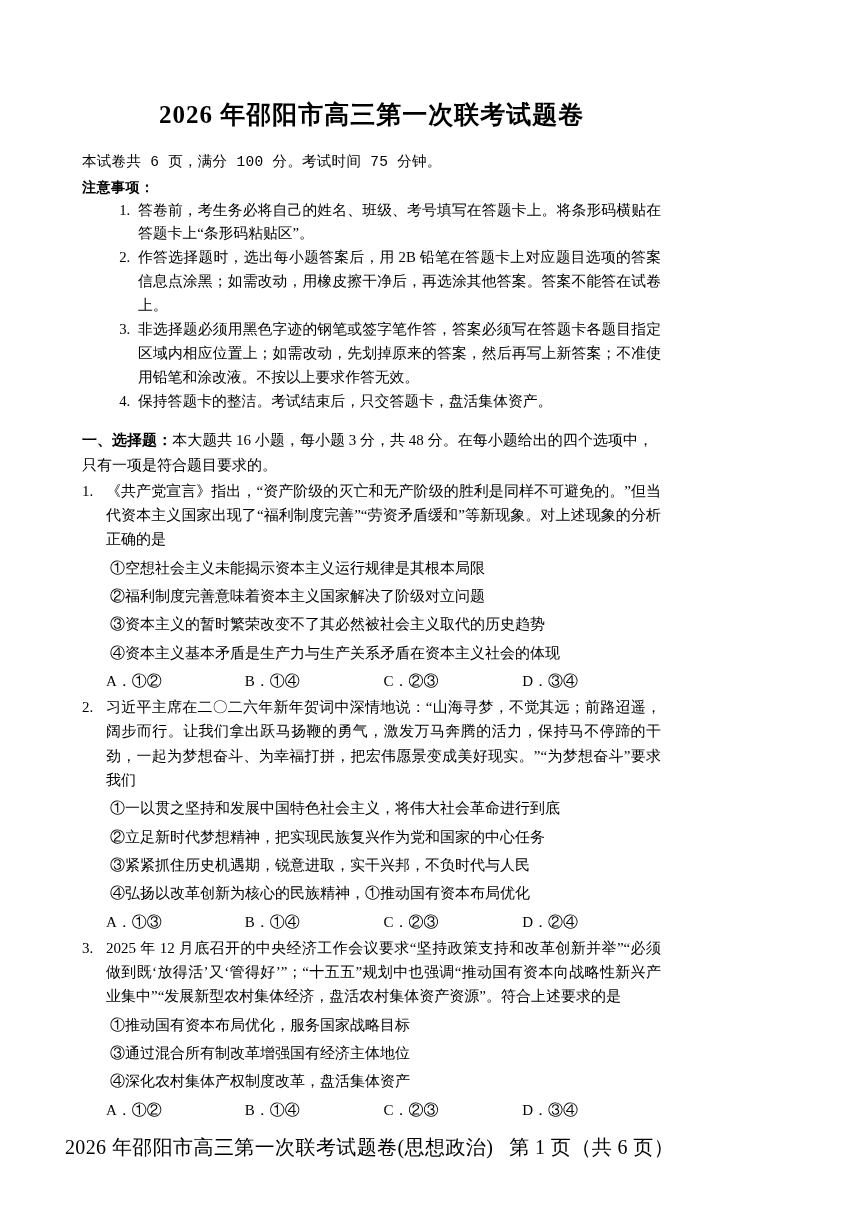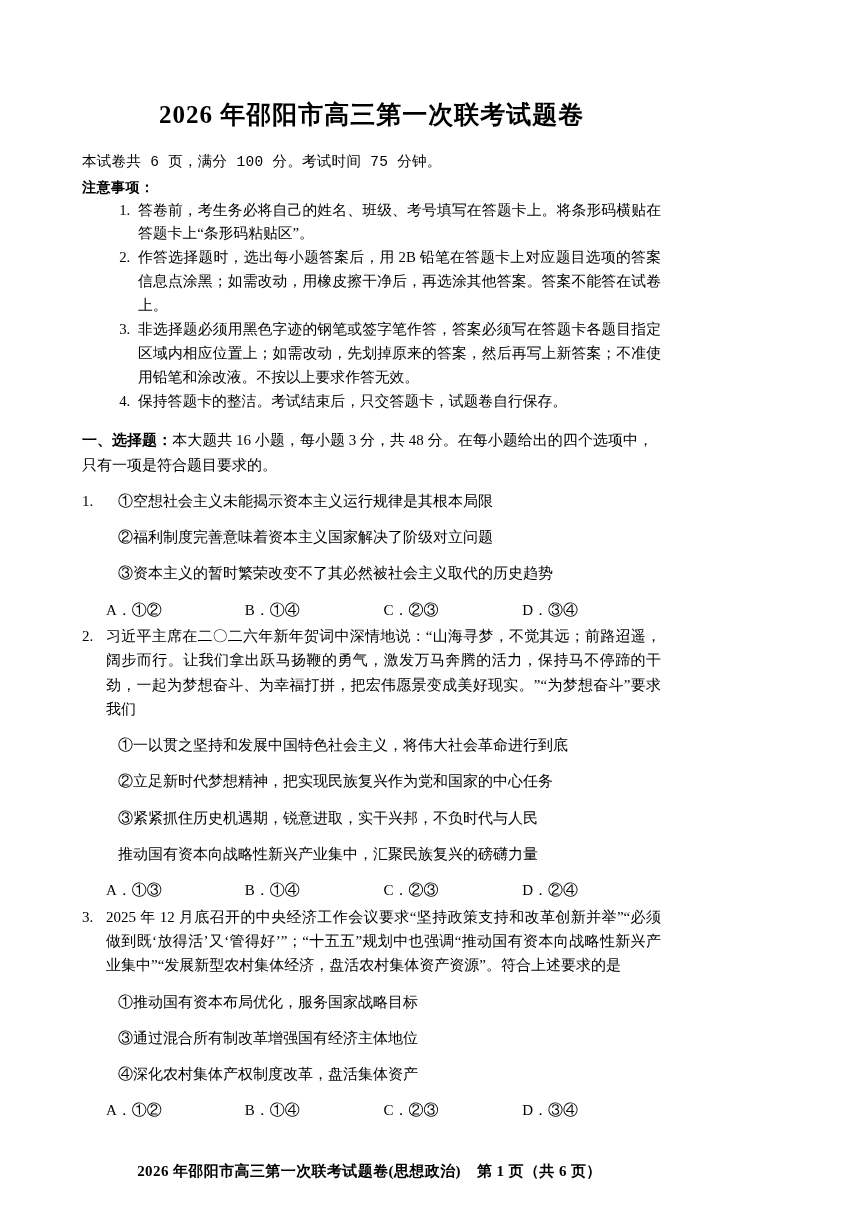--- a/index.html
+++ b/index.html
@@ -83,85 +83,86 @@
     left: 0;
     top: 0;
     width: 22px;
     text-align: left;
   }
   .q-stem {
     text-align: justify;
     margin: 0;
   }
   .q-opt {
-    margin: 12px;
+    margin: 4px;
     text-align: justify;
   }
   .q-choices {
     display: flex;
     margin: 0;
   }
   .q-choices span {
     display: inline-block;
     width: 25%;
   }
   .footer {
     position: absolute;
     left: 0;
     right: 0;
-    bottom: 40px;
+    bottom: 60px;
     text-align: center;
-    font-size: 15px;
+    font-size: 20px;
     letter-spacing: 0.4px;
-    font-weight: bold;
   }
   .footer .page-no {
     margin-left: 16px;
   }
 </style>
 </head>
 <body>
 
 <div class="page">
 
   <h1 class="doc-title">2026 年邵阳市高三第一次联考试题卷</h1>
   <p class="doc-meta">本试卷共 6 页，满分 100 分。考试时间 75 分钟。</p>
 
   <p class="notice-heading">注意事项：</p>
   <ol class="notice-list">
     <li>答卷前，考生务必将自己的姓名、班级、考号填写在答题卡上。将条形码横贴在答题卡上“条形码粘贴区”。</li>
     <li>作答选择题时，选出每小题答案后，用 2B 铅笔在答题卡上对应题目选项的答案信息点涂黑；如需改动，用橡皮擦干净后，再选涂其他答案。答案不能答在试卷上。</li>
     <li>非选择题必须用黑色字迹的钢笔或签字笔作答，答案必须写在答题卡各题目指定区域内相应位置上；如需改动，先划掉原来的答案，然后再写上新答案；不准使用铅笔和涂改液。不按以上要求作答无效。</li>
-    <li>保持答题卡的整洁。考试结束后，只交答题卡，试题卷自行保存。</li>
+    <li>保持答题卡的整洁。考试结束后，只交答题卡，盘活集体资产。</li>
   </ol>
 
   <p class="section-heading">
     <b>一、选择题：</b><span>本大题共 16 小题，每小题 3 分，共 48 分。在每小题给出的四个选项中，只有一项是符合题目要求的。</span>
   </p>
 
   <div class="q">
     <span class="q-num">1.</span>
+    <p class="q-stem">《共产党宣言》指出，“资产阶级的灭亡和无产阶级的胜利是同样不可避免的。”但当代资本主义国家出现了“福利制度完善”“劳资矛盾缓和”等新现象。对上述现象的分析正确的是</p>
     <p class="q-opt">①空想社会主义未能揭示资本主义运行规律是其根本局限</p>
     <p class="q-opt">②福利制度完善意味着资本主义国家解决了阶级对立问题</p>
     <p class="q-opt">③资本主义的暂时繁荣改变不了其必然被社会主义取代的历史趋势</p>
+    <p class="q-opt">④资本主义基本矛盾是生产力与生产关系矛盾在资本主义社会的体现</p>
     <div class="q-choices">
       <span>A．①②</span>
       <span>B．①④</span>
       <span>C．②③</span>
       <span>D．③④</span>
     </div>
   </div>
 
   <div class="q">
     <span class="q-num">2.</span>
     <p class="q-stem">习近平主席在二〇二六年新年贺词中深情地说：“山海寻梦，不觉其远；前路迢遥，阔步而行。让我们拿出跃马扬鞭的勇气，激发万马奔腾的活力，保持马不停蹄的干劲，一起为梦想奋斗、为幸福打拼，把宏伟愿景变成美好现实。”“为梦想奋斗”要求我们</p>
     <p class="q-opt">①一以贯之坚持和发展中国特色社会主义，将伟大社会革命进行到底</p>
     <p class="q-opt">②立足新时代梦想精神，把实现民族复兴作为党和国家的中心任务</p>
     <p class="q-opt">③紧紧抓住历史机遇期，锐意进取，实干兴邦，不负时代与人民</p>
-    <p class="q-opt">推动国有资本向战略性新兴产业集中，汇聚民族复兴的磅礴力量</p>
+    <p class="q-opt">④弘扬以改革创新为核心的民族精神，①推动国有资本布局优化</p>
     <div class="q-choices">
       <span>A．①③</span>
       <span>B．①④</span>
       <span>C．②③</span>
       <span>D．②④</span>
     </div>
   </div>
 
   <div class="q">
     <span class="q-num">3.</span>

